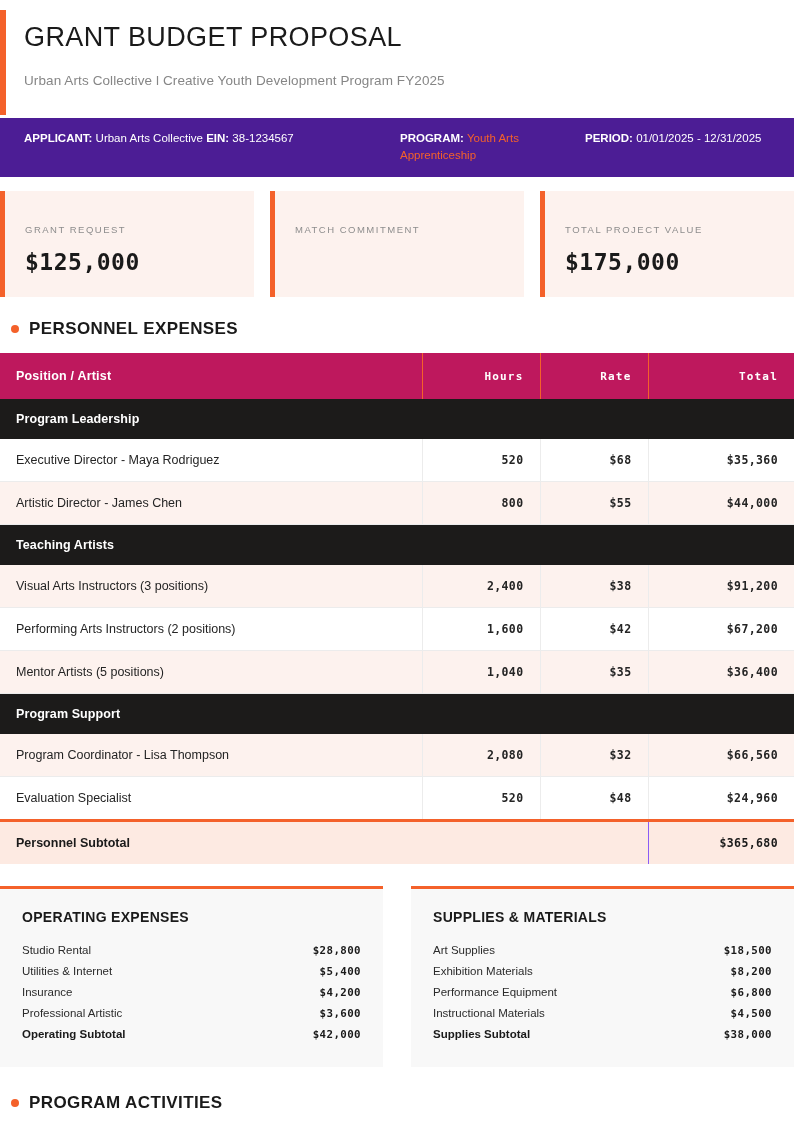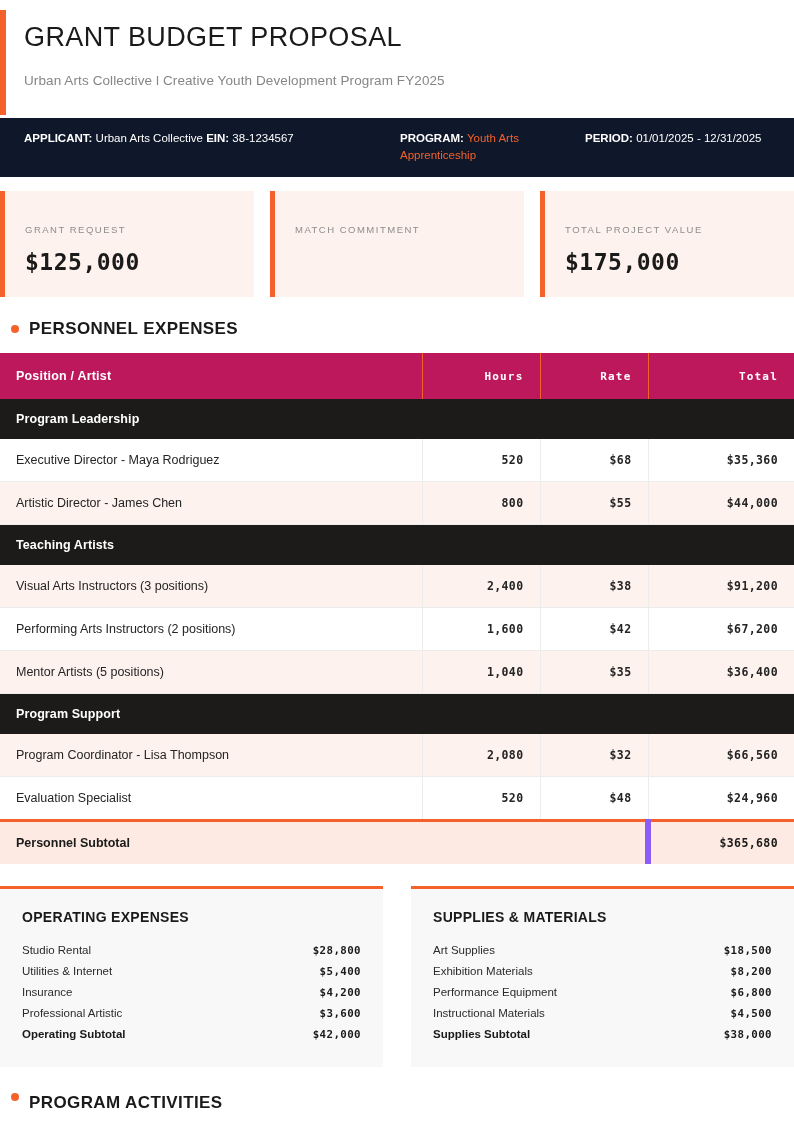--- a/index.html
+++ b/index.html
@@ -42,21 +42,21 @@
   }
   .doc-subtitle {
     margin-top: 20px;
     font-size: 13.5px;
     color: #868686;
     letter-spacing: 0.1px;
   }
 
   
   .applicant-bar {
-    background: #0f172a;
+    background: #4c1d95;
     color: #ffffff;
     display: flex;
     align-items: flex-start;
     padding: 12px 24px 14px 24px;
     min-height: 57px;
     font-size: 11.5px;
   }
   .ab-col { line-height: 1.45; }
   .ab-col.applicant { flex: 0 0 376px; }
   .ab-col.program   { flex: 0 0 185px; }
@@ -179,21 +179,21 @@
     padding: 14px 16px;
     font-size: 12.5px;
     font-weight: bold;
     color: #1a1a1a;
   }
   tr.subtotal td.num {
     text-align: right;
     font-family: "DejaVu Sans Mono", monospace;
     font-size: 11.5px;
     letter-spacing: 0.4px;
-    border-left: 6px solid #8b5cf6;
+    border-left: 1px solid #8b5cf6;
   }
 
   
   .panels {
     display: flex;
     gap: 28px;
     margin-top: 22px;
   }
   .panel {
     flex: 1 1 0;
@@ -224,20 +224,21 @@
     color: #1a1a1a;
   }
   .panel-row.total .lbl,
   .panel-row.total .amt { font-weight: bold; }
   .panel-row.total .lbl { color: #1a1a1a; }
 
   
   .bottom-section {
     padding: 26px 24px 0 11px;
     display: flex;
+    align-items: center;
     gap: 10px;
   }
   .bottom-heading-text {
     font-size: 17px;
     font-weight: bold;
     letter-spacing: 0.4px;
     color: #1a1a1a;
   }
 </style>
 </head>

